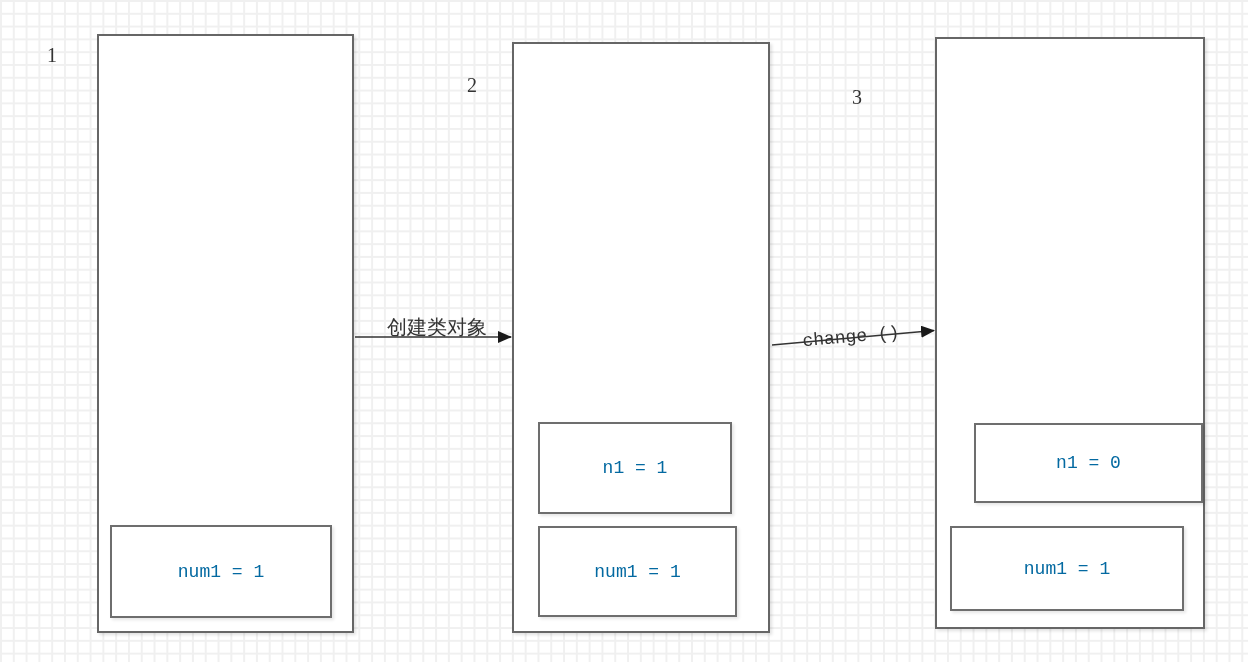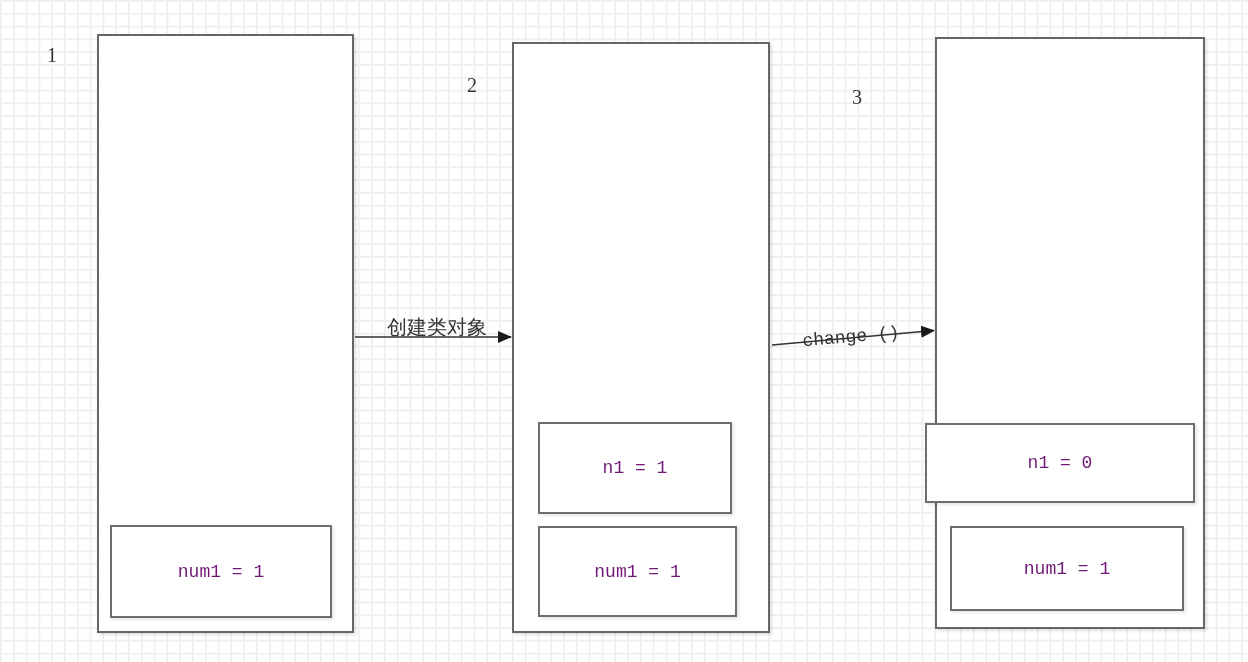--- a/index.html
+++ b/index.html
@@ -30,21 +30,21 @@
   .varbox {
     position: absolute;
     box-sizing: border-box;
     background: #ffffff;
     border: 2px solid #6e6e6e;
     box-shadow: 2px 2px 3px rgba(0,0,0,0.10);
     display: flex;
     align-items: center;
     justify-content: center;
     font-size: 18px;
-    color: #701a75;
+    color: #0369a1;
     white-space: pre;
   }
   .step-label {
     position: absolute;
     font-family: "Liberation Serif", "DejaVu Serif", serif;
     font-size: 20px;
     color: #333333;
     line-height: 1;
   }
   .arrows-layer {
@@ -77,21 +77,21 @@
 
   <div class="frame" style="left:97px;  top:34px; width:257px; height:599px;"></div>
   <div class="frame" style="left:512px; top:42px; width:258px; height:591px;"></div>
   <div class="frame" style="left:935px; top:37px; width:270px; height:592px;"></div>
 
   <div class="varbox" style="left:110px; top:525px; width:222px; height:93px;">num1 = 1</div>
 
   <div class="varbox" style="left:538px; top:422px; width:194px; height:92px;">n1 = 1</div>
   <div class="varbox" style="left:538px; top:526px; width:199px; height:91px;">num1 = 1</div>
 
-  <div class="varbox" style="left:925px; top:423px; width:270px; height:80px;">n1 = 0</div>
+  <div class="varbox" style="left:974px; top:423px; width:229px; height:80px;">n1 = 0</div>
   <div class="varbox" style="left:950px; top:526px; width:234px; height:85px;">num1 = 1</div>
 
   <svg class="arrows-layer" width="1248" height="662">
     <defs>
       <marker id="arrowhead" markerUnits="userSpaceOnUse" markerWidth="14" markerHeight="12" refX="13" refY="6" orient="auto">
         <path d="M0,0 L14,6 L0,12 Z" fill="#1a1a1a"></path>
       </marker>
     </defs>
     <line x1="355" y1="337" x2="511" y2="337" stroke="#333333" stroke-width="1.5" marker-end="url(#arrowhead)"></line>
     <line x1="772" y1="345" x2="934" y2="330.5" stroke="#333333" stroke-width="1.5" marker-end="url(#arrowhead)"></line>

